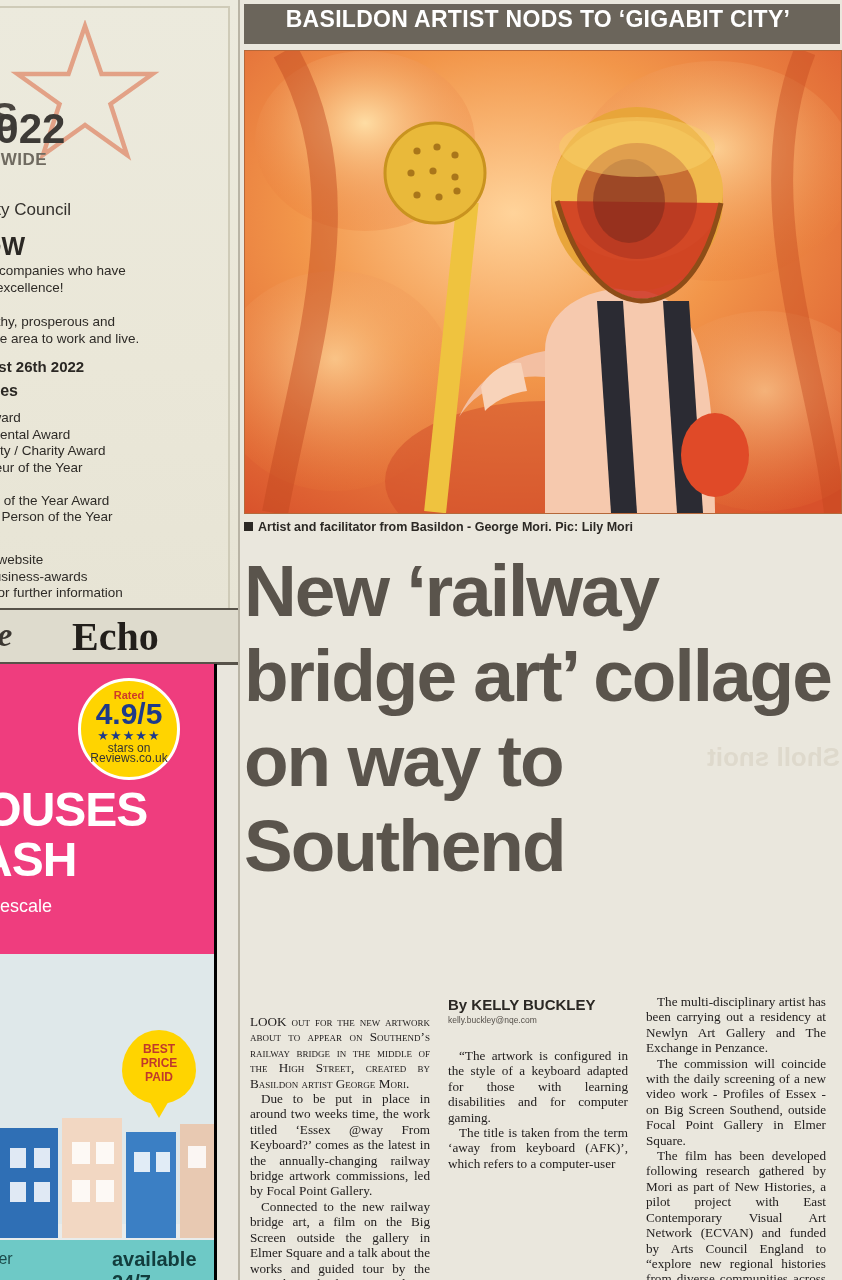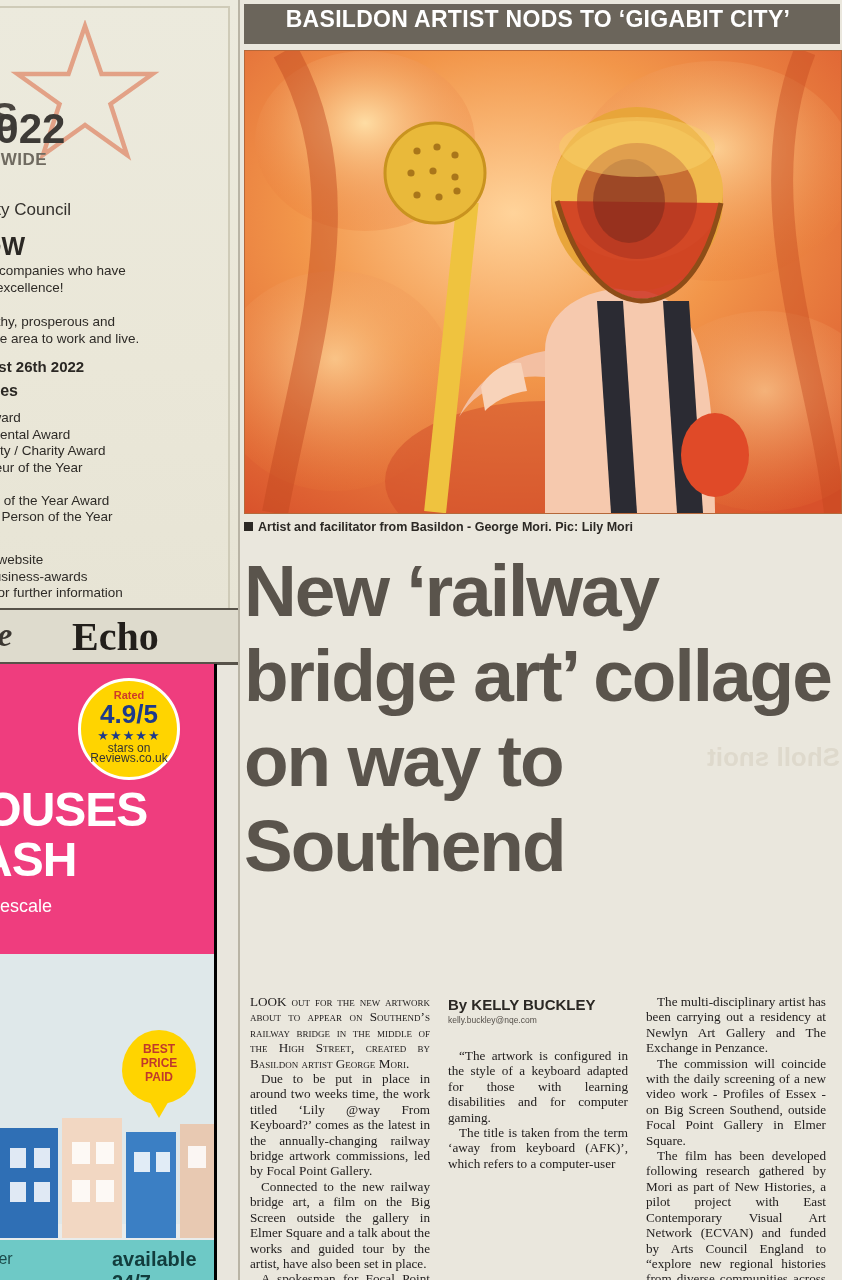--- a/index.html
+++ b/index.html
@@ -49,21 +49,21 @@
     font-weight:bold;font-size:40px;color:#221f1b;}
 
   .ad-houses{position:absolute;left:0;top:664px;width:214px;height:616px;background:#e8ecec;overflow:hidden;
     border-right:3px solid #000000;}
   .hz-top{position:absolute;left:0;top:0;width:214px;height:290px;background:#ef3d7e;}
   .hz-rated{position:absolute;left:78px;top:14px;width:96px;height:96px;border-radius:50%;
     background:#ffd400;border:3px solid #fff;box-shadow:0 0 0 2px #ef3d7e;}
   .hz-rated .r1{position:absolute;top:8px;width:100%;text-align:center;font-family:"Liberation Sans",sans-serif;
     font-size:11px;font-weight:bold;color:#cf3a28;}
   .hz-rated .r2{position:absolute;top:20px;width:100%;text-align:center;font-family:"Liberation Sans",sans-serif;
-    font-size:26px;font-weight:bold;color:#1d3a8a;line-height:26px;}
+    font-size:30px;font-weight:bold;color:#1d3a8a;line-height:26px;}
   .hz-rated .r3{position:absolute;top:47px;width:100%;text-align:center;font-size:13px;color:#1d3a8a;letter-spacing:1px;}
   .hz-rated .r4{position:absolute;top:62px;width:100%;text-align:center;font-family:"Liberation Sans",sans-serif;
     font-size:12px;color:#333;line-height:10px;}
   .hz-h1{position:absolute;left:-28px;top:118px;font-family:"Liberation Sans",sans-serif;
     font-weight:bold;font-size:48px;color:#fff;letter-spacing:-1px;}
   .hz-h2{position:absolute;left:-22px;top:168px;font-family:"Liberation Sans",sans-serif;
     font-weight:bold;font-size:48px;color:#fff;letter-spacing:-1px;}
   .hz-t1{position:absolute;left:-24px;top:232px;font-family:"Liberation Sans",sans-serif;
     font-size:18px;color:#fff;}
   .hz-t2{position:absolute;left:-10px;top:262px;font-family:"Liberation Sans",sans-serif;
@@ -105,21 +105,21 @@
   .byline-n{font-family:"Liberation Sans",sans-serif;font-weight:bold;font-size:15px;color:#2b2824;}
   .byline-e{font-family:"Liberation Sans",sans-serif;font-size:8.5px;color:#55504a;margin-top:2px;}
 
   .cols{position:absolute;left:4px;top:994px;width:596px;height:286px;}
   .col{position:absolute;top:0;width:180px;font-size:13.2px;line-height:15.4px;
     text-align:justify;color:#232020;}
   .col1{left:6px;}
   .col2{left:204px;top:54px;}
   .col3{left:402px;}
   .col p{margin:0;text-indent:11px;}
-  .col p.first{text-indent:0;}
+  .col p.first{text-indent:0;margin-top:20px;}
   .col p.first:first-letter{font-size:13.2px;}
   .lead{font-variant:small-caps;}
 
   .ghost{position:absolute;left:430px;top:742px;width:170px;
     font-family:"Liberation Sans",sans-serif;font-weight:bold;font-size:26px;color:#ded9cc;
     transform:scaleX(-1);}
   .ghost-line{position:absolute;left:370px;top:528px;width:230px;
     font-family:"Liberation Sans",sans-serif;font-size:11px;color:#ddd8ca;transform:scaleX(-1);}
 
   .gutter{position:absolute;left:238px;top:0;width:2px;height:1280px;background:#b9b4a5;}
@@ -284,21 +284,21 @@
     <div class="headline">New ‘railway bridge art’ collage on way to Southend</div>
 
     <div class="byline">
       <div class="byline-n">By KELLY BUCKLEY</div>
       <div class="byline-e">kelly.buckley@nqe.com</div>
     </div>
 
     <div class="cols">
       <div class="col col1">
         <p class="first lead">LOOK out for the new artwork about to appear on Southend’s railway bridge in the middle of the High Street, created by Basildon artist George Mori.</p>
-        <p>Due to be put in place in around two weeks time, the work titled ‘Lily @way From Keyboard?’ comes as the latest in the annually-changing railway bridge artwork commissions, led by Focal Point Gallery.</p>
+        <p>Due to be put in place in around two weeks time, the work titled ‘Essex @way From Keyboard?’ comes as the latest in the annually-changing railway bridge artwork commissions, led by Focal Point Gallery.</p>
         <p>Connected to the new railway bridge art, a film on the Big Screen outside the gallery in Elmer Square and a talk about the works and guided tour by the artist, have also been set in place.</p>
         <p>A spokesman for Focal Point Gallery, said: “Essex @Way from</p>
       </div>
       <div class="col col2">
         <p>“The artwork is configured in the style of a keyboard adapted for those with learning disabilities and for computer gaming.</p>
         <p>The title is taken from the term ‘away from keyboard (AFK)’, which refers to a computer-user</p>
       </div>
       <div class="col col3">
         <p>The multi-disciplinary artist has been carrying out a residency at Newlyn Art Gallery and The Exchange in Penzance.</p>
         <p>The commission will coincide with the daily screening of a new video work - Profiles of Essex - on Big Screen Southend, outside Focal Point Gallery in Elmer Square.</p>

